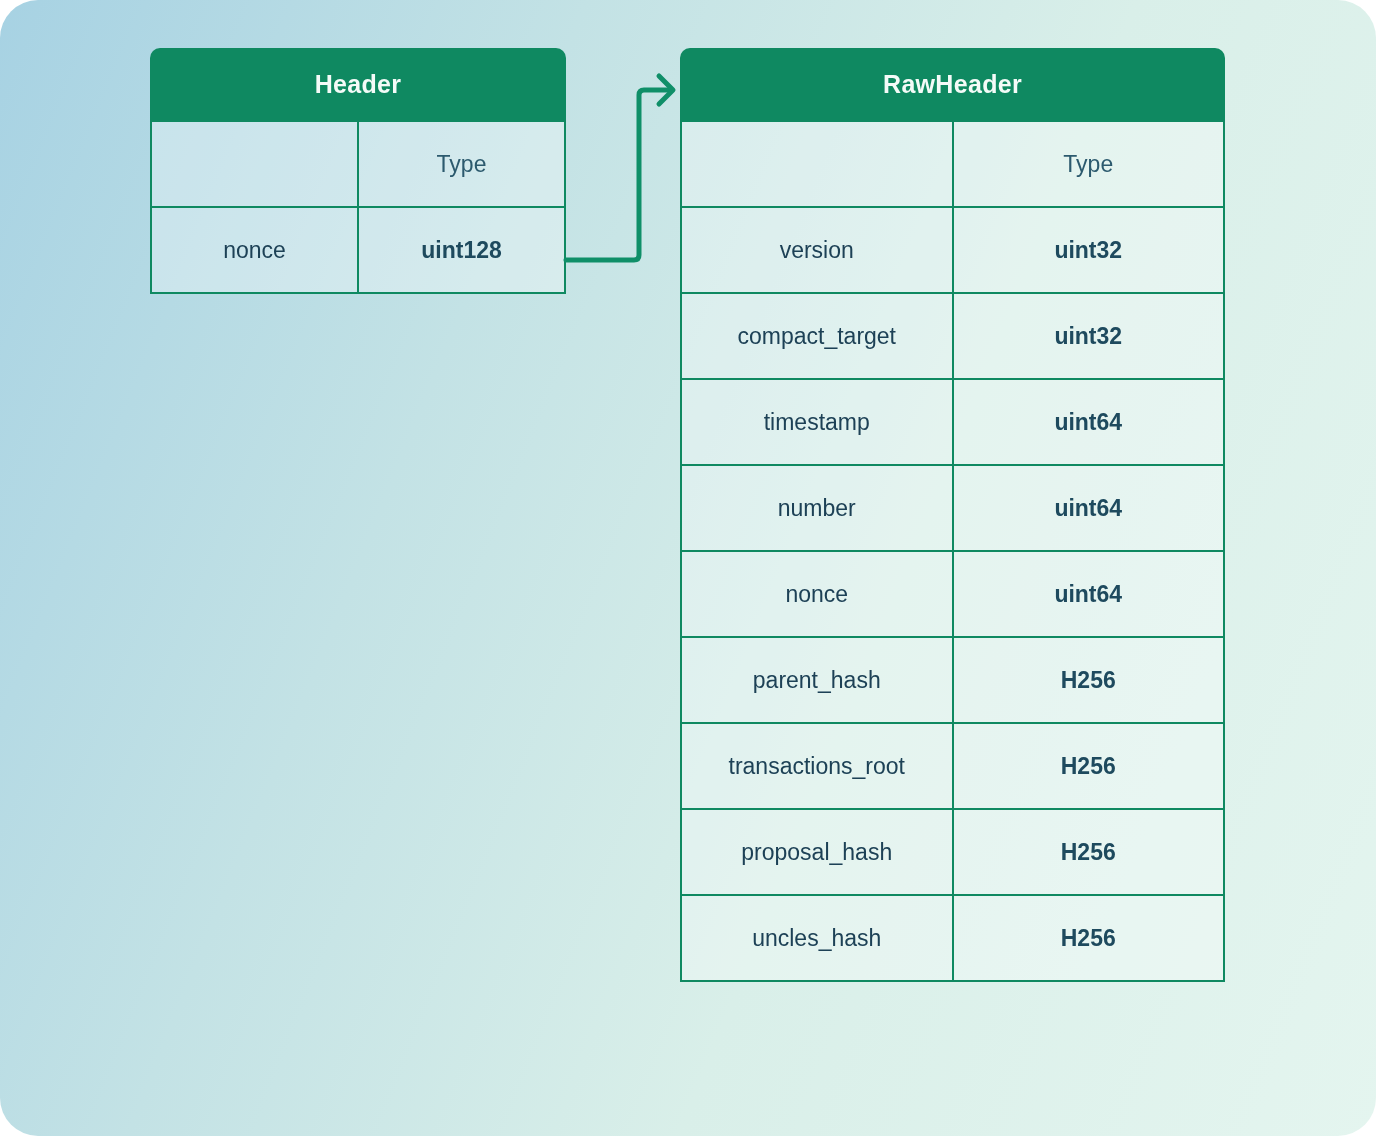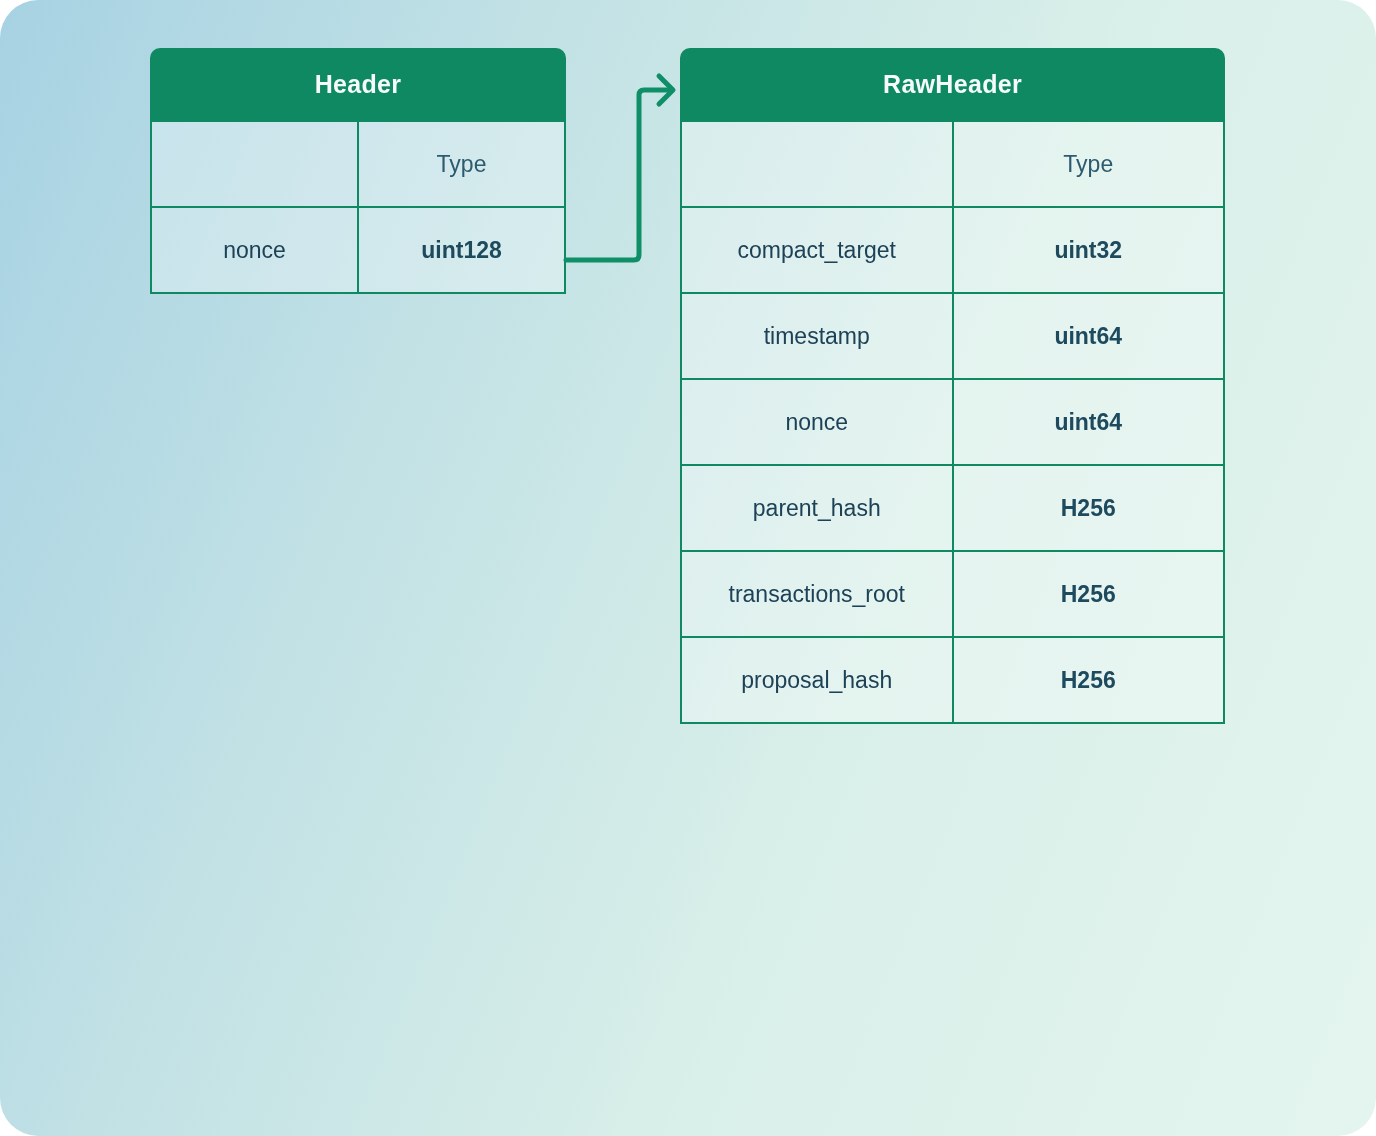--- a/index.html
+++ b/index.html
@@ -106,40 +106,52 @@
 
   <section class="schema" id="rawheader-table">
     <div class="schema-title">RawHeader</div>
     <table class="schema-grid">
       <tbody>
           <tr>
         <td></td>
         <td class="type-col-label">Type</td>
       </tr>
       <tr>
+        <td>version</td>
+        <td class="type-val">uint32</td>
+      </tr>
+      <tr>
         <td>compact_target</td>
         <td class="type-val">uint32</td>
       </tr>
       <tr>
         <td>timestamp</td>
+        <td class="type-val">uint64</td>
+      </tr>
+      <tr>
+        <td>number</td>
         <td class="type-val">uint64</td>
       </tr>
       <tr>
         <td>nonce</td>
         <td class="type-val">uint64</td>
       </tr>
       <tr>
         <td>parent_hash</td>
         <td class="type-val">H256</td>
       </tr>
       <tr>
         <td>transactions_root</td>
         <td class="type-val">H256</td>
       </tr>
       <tr>
         <td>proposal_hash</td>
         <td class="type-val">H256</td>
       </tr>
+      <tr>
+        <td>uncles_hash</td>
+        <td class="type-val">H256</td>
+      </tr>
     </tbody>
       </table>
   </section>
 
 </div>
 
 </body></html>

